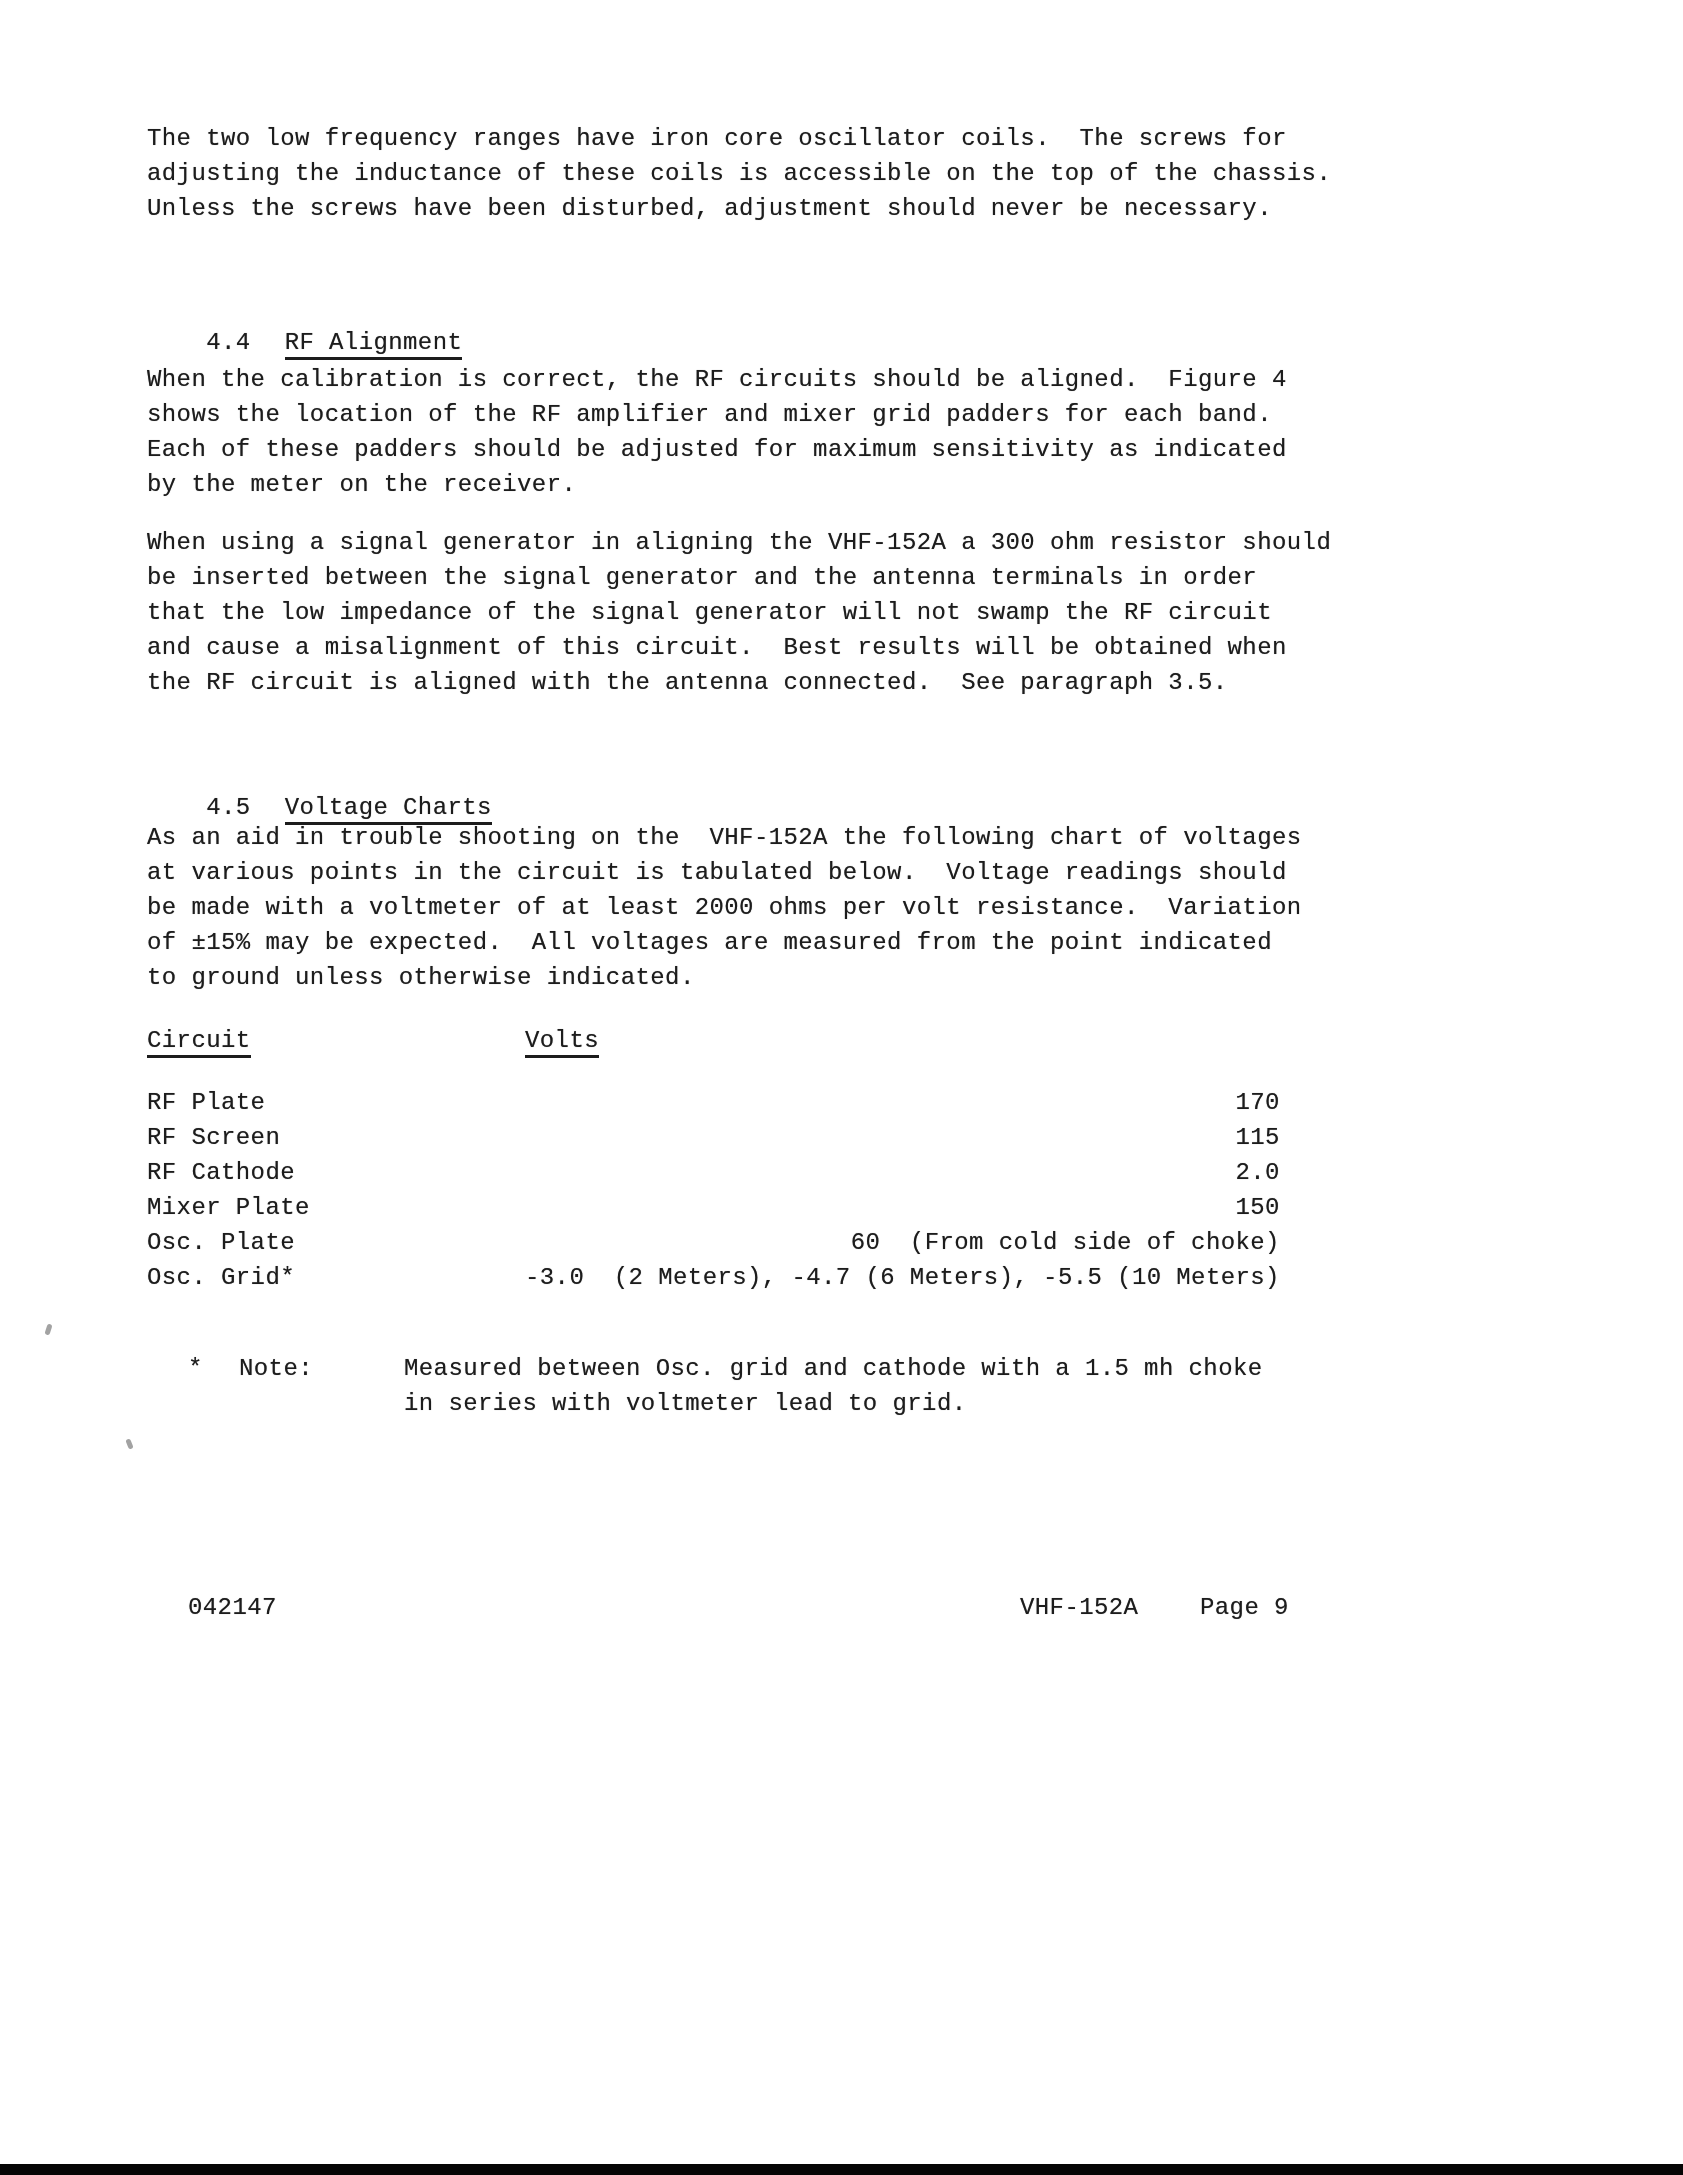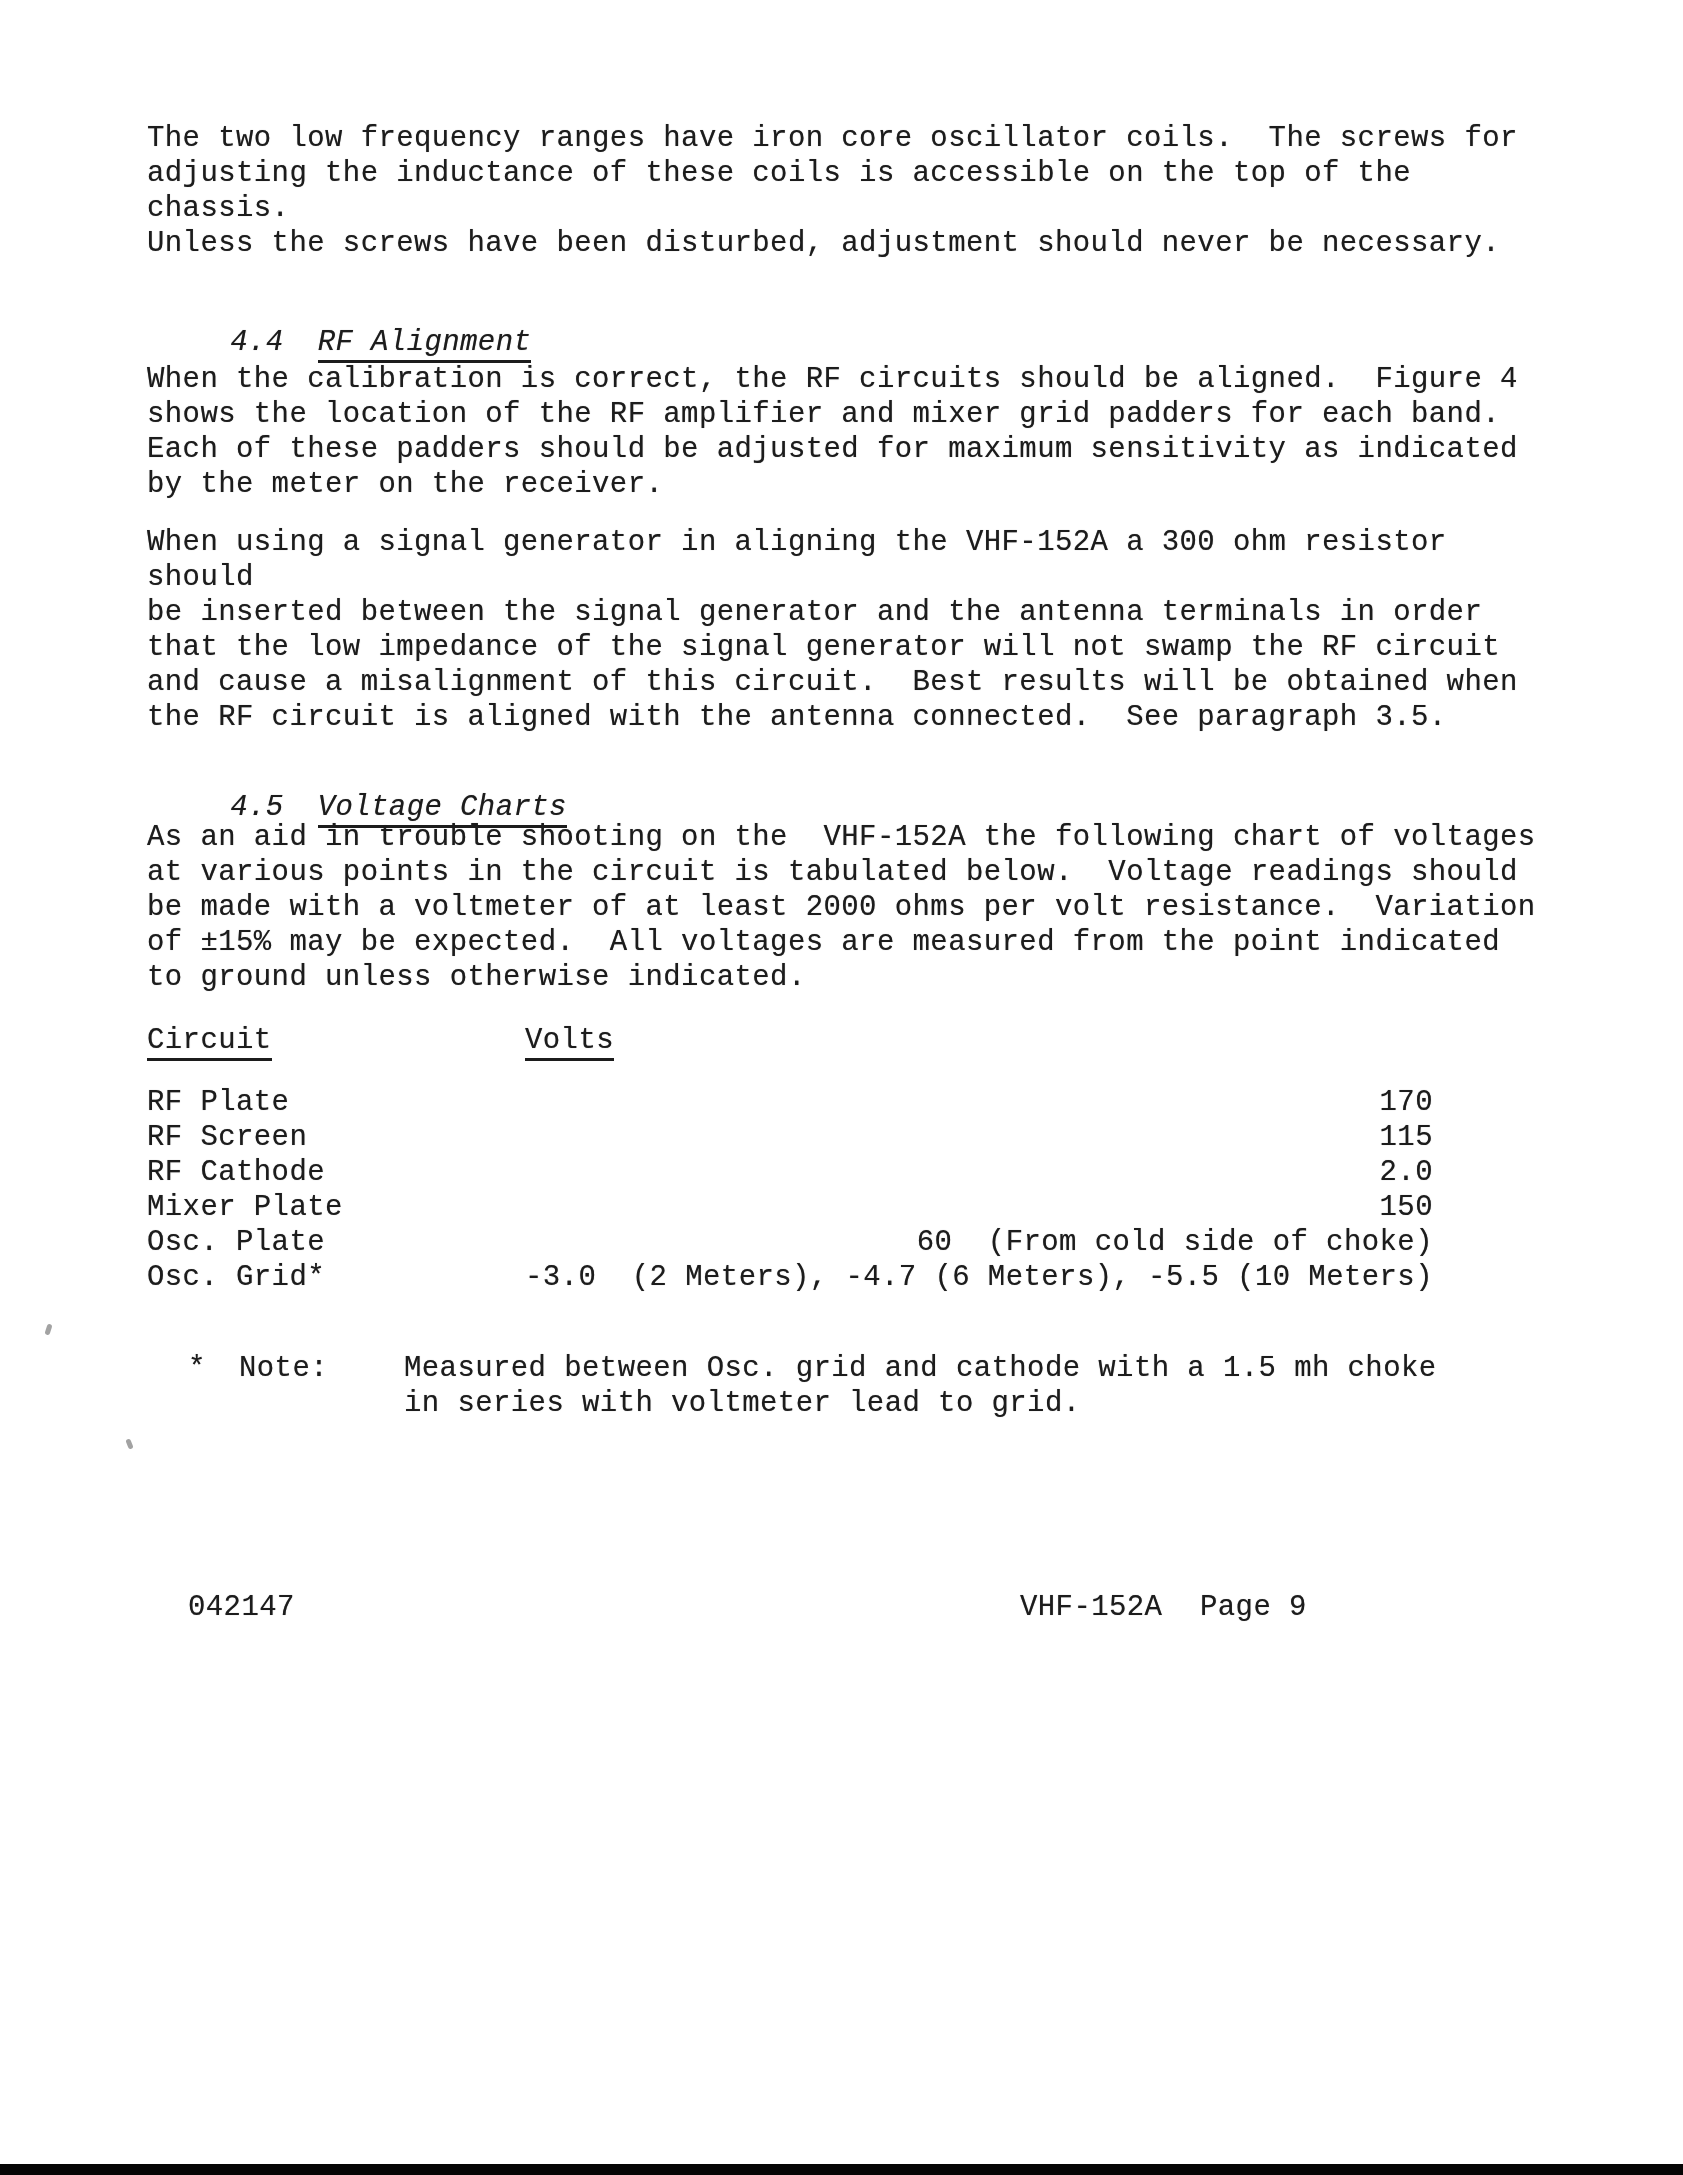--- a/index.html
+++ b/index.html
@@ -3,33 +3,33 @@
 <meta charset="utf-8">
 <style>
   * { margin:0; padding:0; box-sizing:border-box; }
   html,body { background:#ffffff; }
   .page {
     position:relative;
     width:1683px; height:2175px;
     background:#ffffff;
     overflow:hidden;
     font-family:"Liberation Mono","DejaVu Sans Mono",monospace;
-    font-size:29px;
+    font-size:24px;
     line-height:35px;
     letter-spacing:0.4px;
     color:#1c1c1c;
     text-shadow:0 0 0.7px rgba(20,20,20,0.55);
   }
   .block {
     position:absolute;
     left:147px;
     white-space:pre-wrap;
     width:1406px;
   }
-  .heading { position:absolute; left:159px; white-space:pre;font-style:italic; }
+  .heading { position:absolute; left:147px; white-space:pre; }
   .heading .num { margin-right:34px; }
   .underline { border-bottom:3px solid #1c1c1c; padding-bottom:1px; }
   .tbl-header { position:absolute; left:147px; display:flex;justify-content:center; }
   .tbl-rows { position:absolute; left:147px; }
   .tbl-row { display:flex;justify-content:space-between; }
   .col-circuit { width:378px; flex:none; white-space:pre; }
   .col-volts { white-space:pre; }
   .footnote { position:absolute; left:188px; display:flex; }
   .footnote .marker { width:51px; flex:none; }
   .footnote .nlabel { width:165px; flex:none; }

